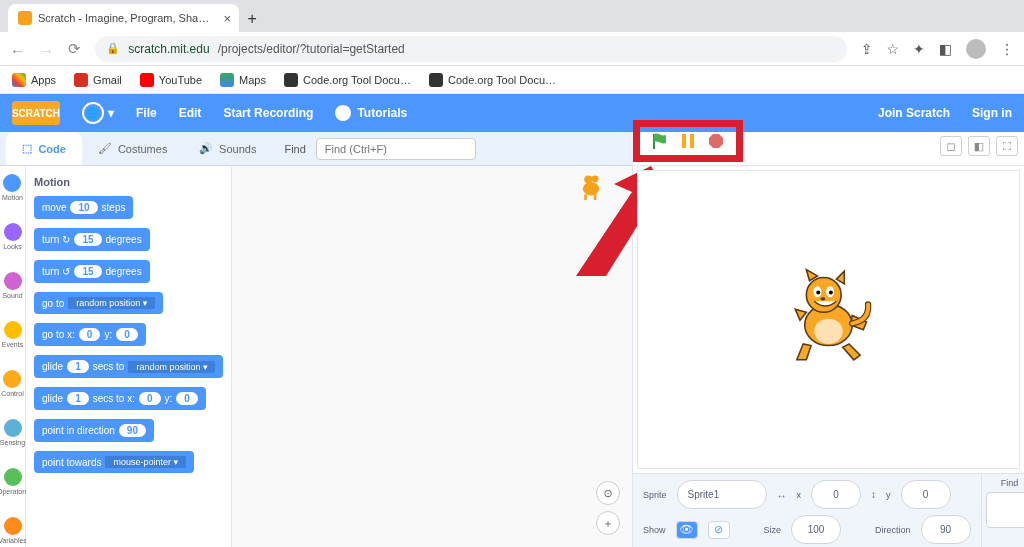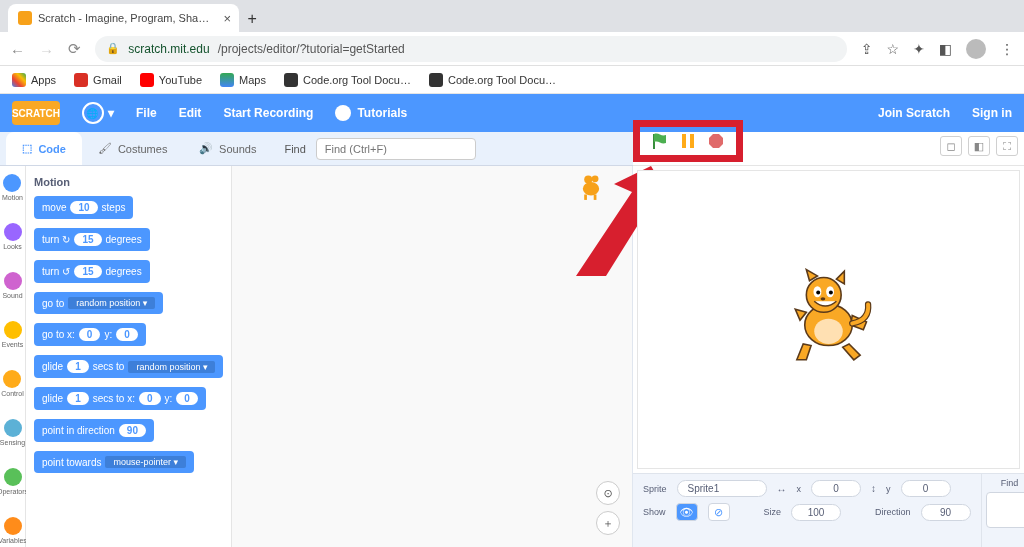--- a/index.html
+++ b/index.html
@@ -73,21 +73,21 @@
   .stage-modes { position:absolute; right:6px; top:4px; display:flex; gap:6px; }
   .mode-btn { width:22px; height:20px; border:1px solid #d0d0d0; border-radius:3px; background:#fff; display:flex; align-items:center; justify-content:center; font-size:11px; color:#888; }
 
   
   .cat-sprite { width: 95px; }
 
   
   .sprite-info { height: 74px; background: #f0f4fb; display: flex; border-top: 1px solid #dfe4ec; }
   .info-main { flex: 1; padding: 6px 10px; font-size: 10px; color: #575E75; display:flex; flex-direction:column; gap:6px; }
   .info-row { display: flex; align-items: center; gap: 10px; }
-  .field { background:#fff; border:1px solid #d0d6e0; border-radius:14px; padding:2px 10px; font-size:10px; min-width:50px; text-align:center; }
+  .field { background:#fff; border:1px solid #d0d6e0; border-radius:14px; padding:8px 10px; font-size:10px; min-width:50px; text-align:center; }
   .lbl { font-size: 9px; color:#575E75; }
   .eye-btn { width:22px; height:18px; border:1px solid #d0d6e0; border-radius:4px; display:flex; align-items:center; justify-content:center; background:#fff; color:#4c97ff; font-size:11px;}
   .eye-btn.active{ background:#4c97ff; color:#fff; }
   .stage-thumb { width: 74px; border-left:1px solid #dfe4ec; display:flex; flex-direction:column; align-items:center; padding:4px; gap:4px; }
   .stage-thumb .thumb { width:48px; height:36px; background:#fff; border:1px solid #d0d6e0; border-radius:4px; }
 
   svg { display:block; }
 </style>
 </head>
 <body>

